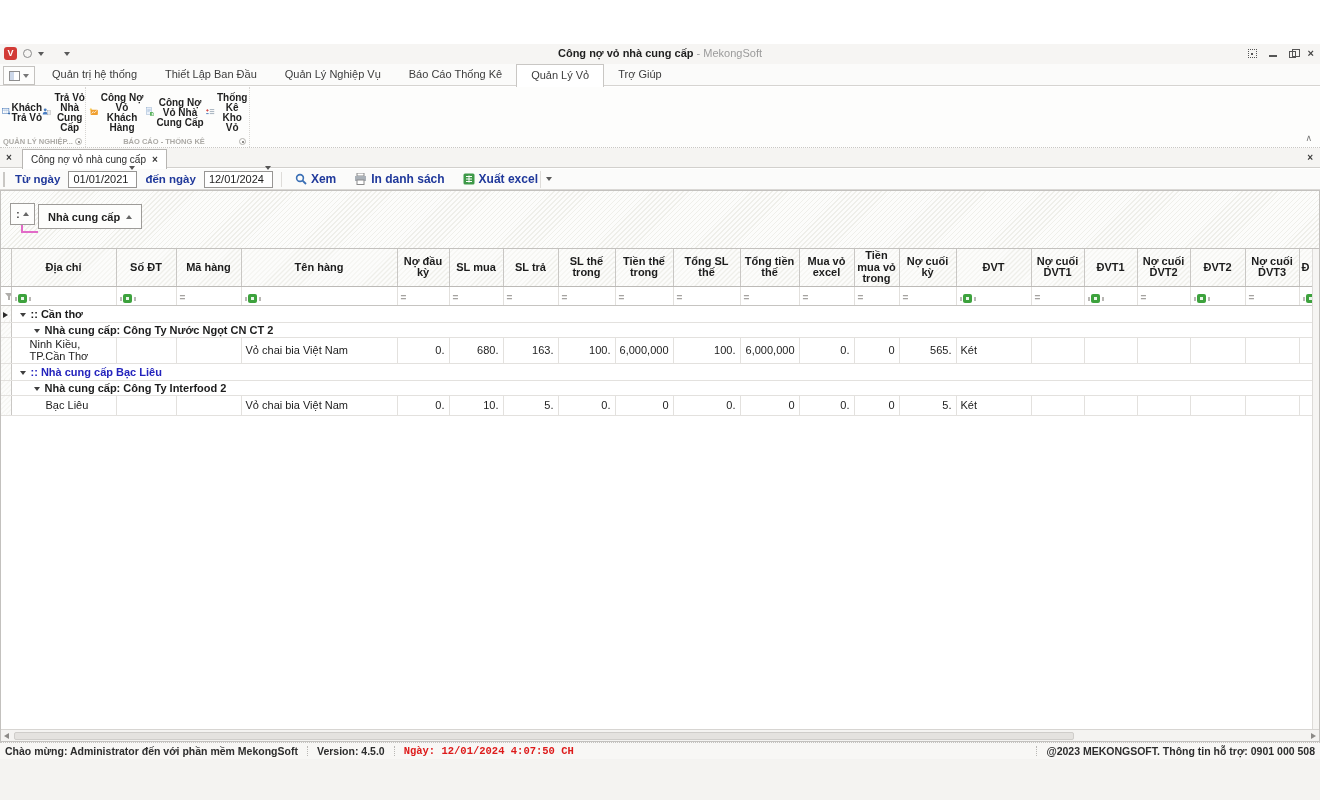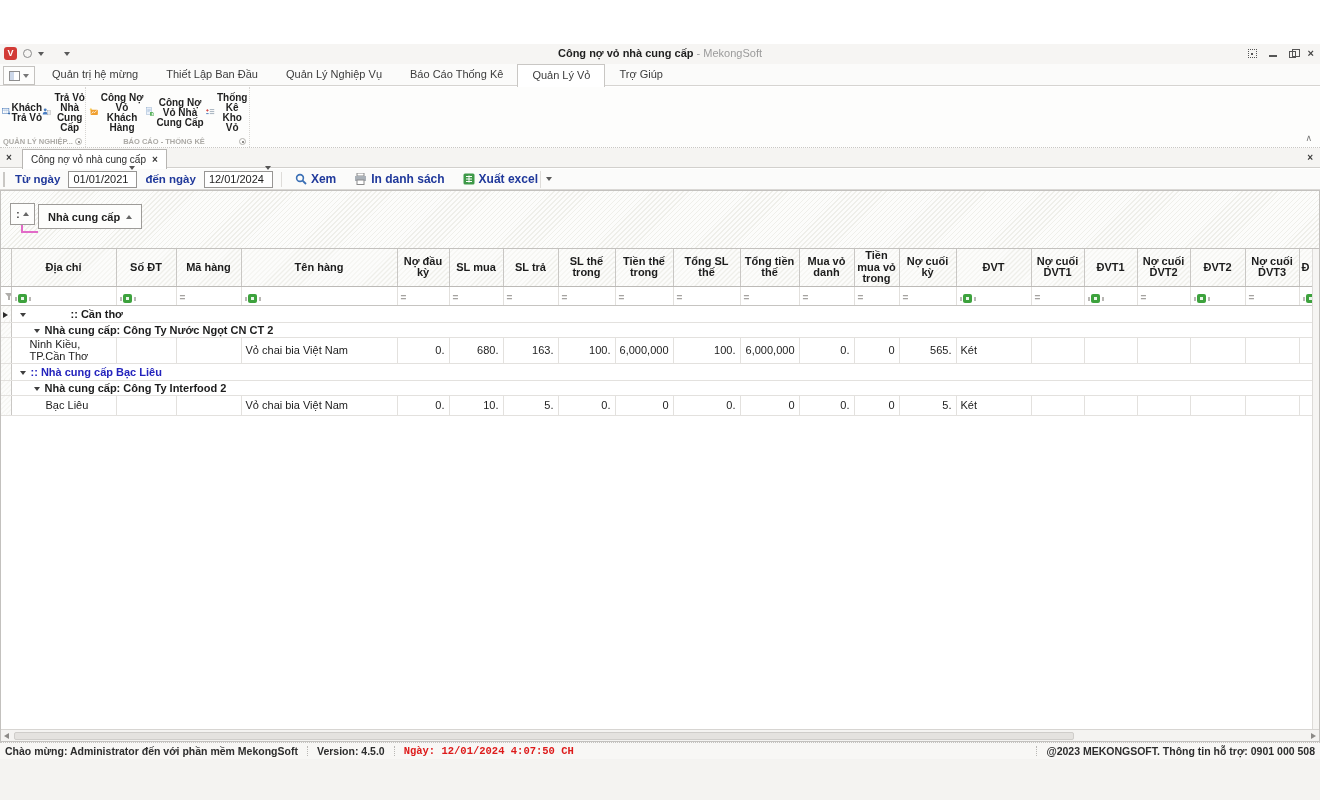--- a/index.html
+++ b/index.html
@@ -80,21 +80,21 @@
   .grid th { border-right:1px solid #c9c7c4; border-bottom:1px solid #bcbab7; font-size:11px; font-weight:bold; color:#1c1c1c; text-align:center; vertical-align:middle; line-height:11.5px; height:28px; padding:1px 2px; }
   tr.flt td { border-right:1px solid #e2e0dd; border-bottom:1px solid #c6c4c1; height:17px; text-align:left; padding-left:3px; vertical-align:middle; background:#fff; }
   td.ind, th.ind { border-right:1px solid #c9c7c4 !important; }
   .grid tbody td { font-size:11px; color:#1c1c1c; border-bottom:1px solid #e3e1de; vertical-align:middle; }
   tr.data td { border-right:1px solid #e3e1de; padding:0 4px; }
   tr.data td.num { text-align:right; }
   tr.data td.txt { text-align:left; }
   tr.g1 { height:17px; } tr.g2 { height:15px; } tr.d1 { height:26px; } tr.d2 { height:20px; }
   tr.d1 td.txt.first { line-height:12px; }
   td.gcell { padding-left:8px; font-weight:bold; }
-  td.gcell .gtxt-black { color:#1a1a1a;margin-left:40px; }
+  td.gcell .gtxt-black { color:#1a1a1a; }
   td.gcell .gtxt-blue { color:#2323bd; }
   td.gcell2 { padding-left:22px; font-weight:bold; color:#2323bd; }
   .tri { display:inline-block; width:0; height:0; border-left:3.5px solid transparent; border-right:3.5px solid transparent; border-top:4.5px solid #3f3f3f; margin-right:5px; vertical-align:1px; }
   .rowptr { display:inline-block; width:0; height:0; border-top:3.5px solid transparent; border-bottom:3.5px solid transparent; border-left:5px solid #2a2a2a; margin-left:2px; }
   
   .fic { display:inline-flex; align-items:center; gap:1.5px; }
   .fic .mk { width:2px; height:4px; background:#b9b7b4; }
   .fic .box { width:9px; height:9px; background:#3da23d; border-radius:2px; position:relative; }
   .fic .box::after { content:""; position:absolute; left:3px; top:3px; width:3px; height:3px; background:#eaf6ea; }
   .feq { font-size:10px; font-weight:bold; color:#a5a3a0; line-height:10px; }
@@ -134,21 +134,21 @@
     <div class="ic-close">×</div>
   </div>
 </div>
 
 <div class="tabsrow">
   <div class="appmenu">
     <span class="pane"></span>
     <span class="caret"></span>
   </div>
   <div class="rtabs">
-    <div class="rtab">Quản trị hệ mừng</div>
+    <div class="rtab">Quản trị hệ thống</div>
     <div class="rtab">Thiết Lập Ban Đầu</div>
     <div class="rtab">Quản Lý Nghiệp Vụ</div>
     <div class="rtab">Báo Cáo Thống Kê</div>
     <div class="rtab sel">Quản Lý Vỏ</div>
     <div class="rtab">Trợ Giúp</div>
   </div>
 </div>
 
 <div class="ribbon">
   <div class="rgroup" style="left:0; width:86px;">
@@ -319,21 +319,21 @@
         <th class="hatch">Số ĐT</th>
         <th class="hatch">Mã hàng</th>
         <th class="hatch">Tên hàng</th>
         <th class="hatch">Nợ đầu kỳ</th>
         <th class="hatch">SL mua</th>
         <th class="hatch">SL trả</th>
         <th class="hatch">SL thế trong</th>
         <th class="hatch">Tiền thế trong</th>
         <th class="hatch">Tổng SL thế</th>
         <th class="hatch">Tổng tiền thế</th>
-        <th class="hatch">Mua vỏ danh</th>
+        <th class="hatch">Mua vỏ excel</th>
         <th class="hatch">Tiền mua vỏ trong</th>
         <th class="hatch">Nợ cuối kỳ</th>
         <th class="hatch">ĐVT</th>
         <th class="hatch">Nợ cuối DVT1</th>
         <th class="hatch">ĐVT1</th>
         <th class="hatch">Nợ cuối DVT2</th>
         <th class="hatch">ĐVT2</th>
         <th class="hatch">Nợ cuối DVT3</th>
         <th class="hatch" style="text-align:left;">Đ</th>
       </tr>

